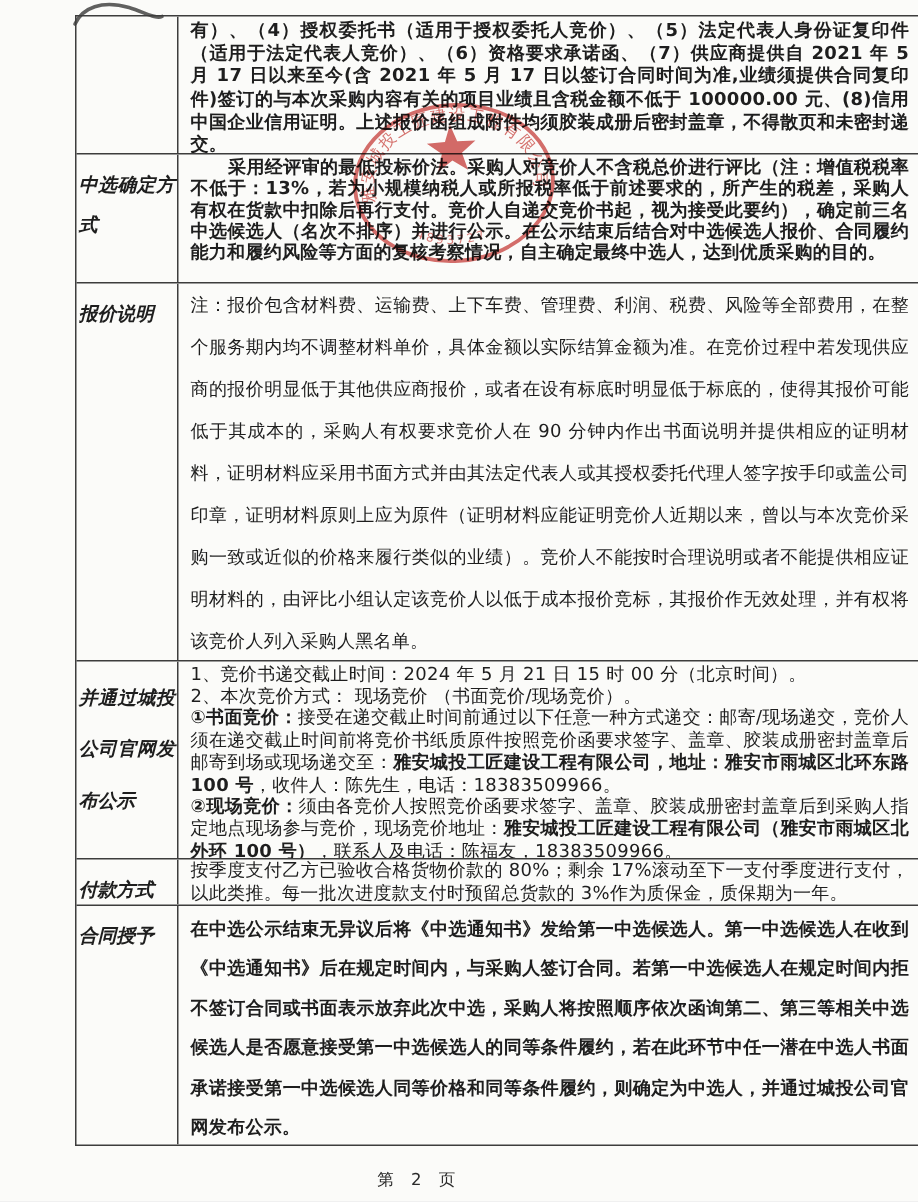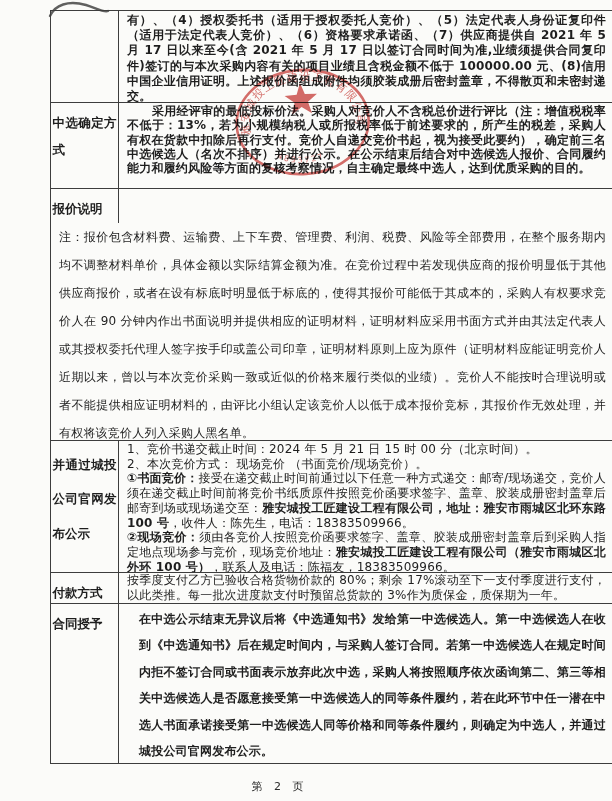--- a/index.html
+++ b/index.html
@@ -19,38 +19,38 @@
     box-sizing:border-box;
     background:transparent;
   }
   .trow{display:flex;border-bottom:1.2px solid #3d3d3d;box-sizing:border-box;overflow:hidden;}
   .trow:last-child{border-bottom:none;}
   .tlabel{
     width:68px;flex:none;box-sizing:border-box;
     border-right:1.2px solid #3d3d3d;
     display:flex;justify-content:center;align-items:flex-start;
     padding-top:7px;
-    font-weight:bold;font-size:12.5px;
+    font-weight:bold;font-size:12.5px;font-style:italic;
   }
   .tlabel span{width:64px;text-align:justify;line-height:2.15;display:block;}
   .tcontent{
     flex:1;box-sizing:border-box;
     padding:2px 7px 0 8px;
     font-size:12px;text-align:justify;
     word-break:break-all;
     letter-spacing:.2px;
   }
   
   .row-1{height:92px;}  .row-1 .tcontent{line-height:15.2px;font-weight:bold;padding-top:2px;}
   .row-2{height:86px;}  .row-2 .tcontent{line-height:14.3px;font-weight:bold;text-indent:25px;padding-top:1px;}
-  .row-3{height:252px;flex-direction:column;} .row-3 .tcontent{line-height:28px;padding-top:0;}
+  .row-3{height:252px;} .row-3 .tcontent{line-height:28px;padding-top:0;}
   .row-4{height:132px;} .row-4 .tcontent{line-height:14.7px;padding-top:1px;}
   .row-4 .tlabel span{line-height:2.75;}
   .row-5{height:31px;}  .row-5 .tcontent{line-height:15.3px;padding-top:0;}
-  .row-6{height:159px;gap:12px;} .row-6 .tcontent{line-height:26.4px;padding-top:2px;font-weight:bold;}
+  .row-6{height:159px;} .row-6 .tcontent{line-height:26.4px;padding-top:2px;font-weight:bold;}
   .seg-b{font-weight:bold;}
   .seg-u{text-underline-offset:2px;}
   
   .stamp{
     position:absolute;left:228px;top:52px;width:150px;height:150px;
     mix-blend-mode:multiply;opacity:.88;pointer-events:none;
     transform:rotate(-4deg);
   }
   
   .pen-mark{position:absolute;left:42px;top:0;width:72px;height:18px;opacity:.85;}

